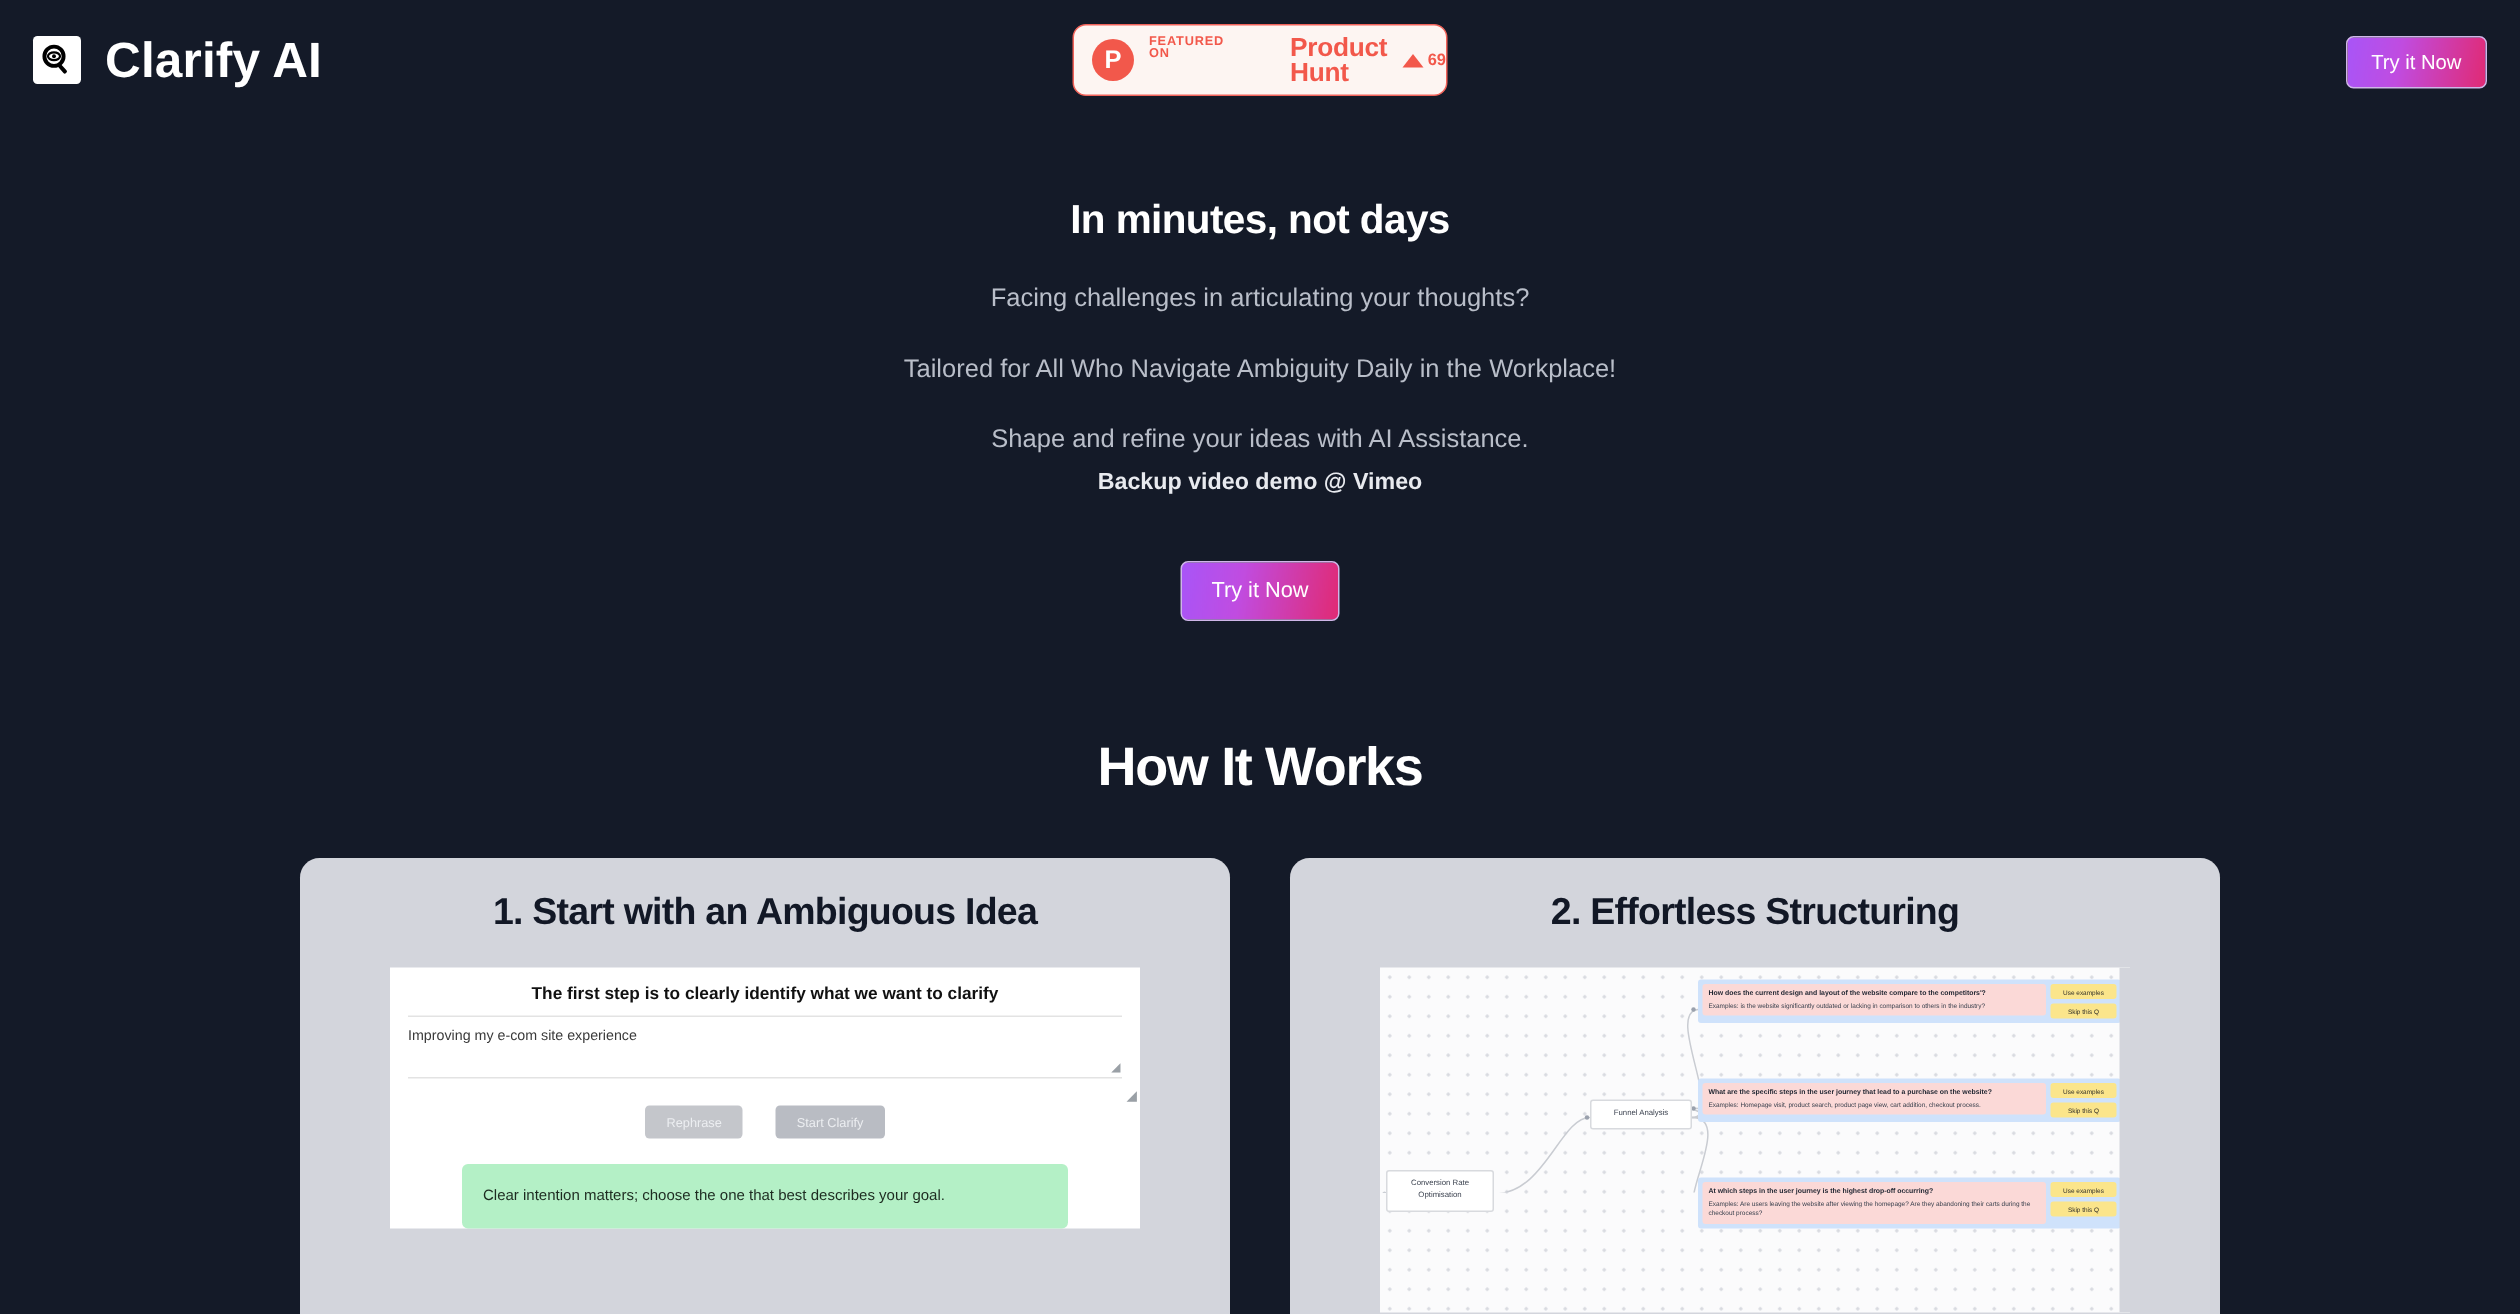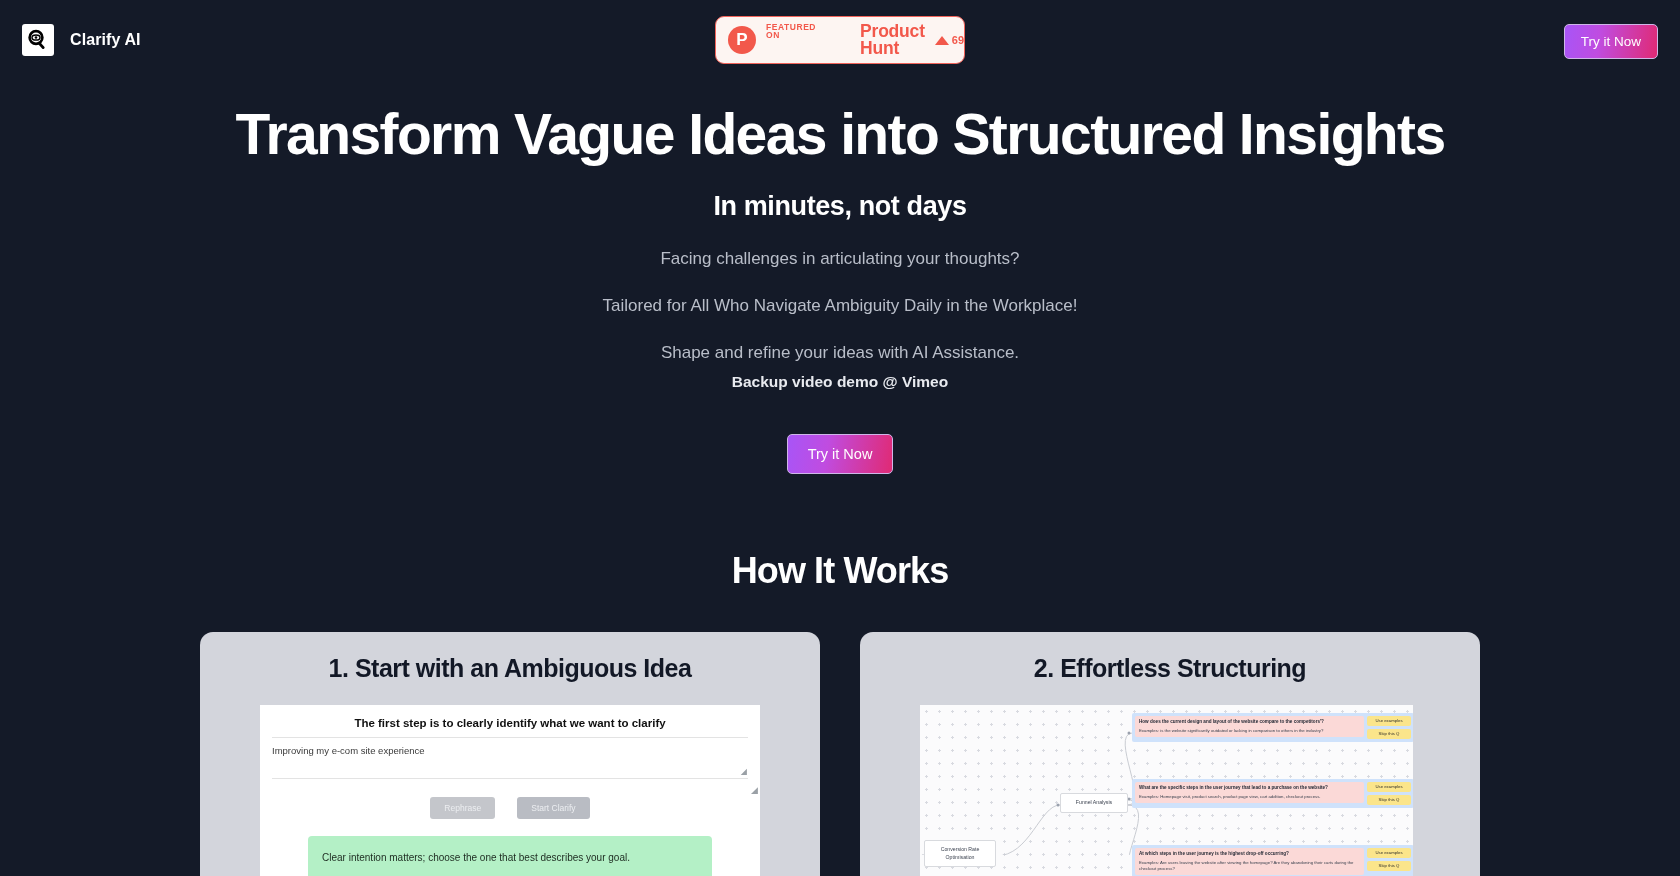--- a/index.html
+++ b/index.html
@@ -32,21 +32,21 @@
     width: 32px;
     height: 32px;
     background: #ffffff;
     border-radius: 3px;
     display: flex;
     align-items: center;
     justify-content: center;
     flex: none;
   }
   .brand-name {
-    font-size: 16px;
+    font-size: 33px;
     font-weight: 700;
     letter-spacing: .1px;
     color: #ffffff;
   }
 
   
   .ph-badge {
     position: absolute;
     left: 50%;
     transform: translateX(-50%);
@@ -345,21 +345,20 @@
     <span class="ph-votes">
       <span class="ph-arrow"></span>
       <span class="ph-count">69</span>
     </span>
   </div>
 
   <button class="btn-gradient header-cta">Try it Now</button>
 </div>
 
 <div class="hero">
-  <h1>Transform Vague Ideas into Structured Insights</h1>
   <h2>In minutes, not days</h2>
   <p>Facing challenges in articulating your thoughts?</p>
   <p>Tailored for All Who Navigate Ambiguity Daily in the Workplace!</p>
   <p>Shape and refine your ideas with AI Assistance.</p>
   <div class="demo-line">Backup video demo @ Vimeo</div>
   <button class="btn-gradient hero-cta">Try it Now</button>
 </div>
 
 <div class="how-title">How It Works</div>
 

